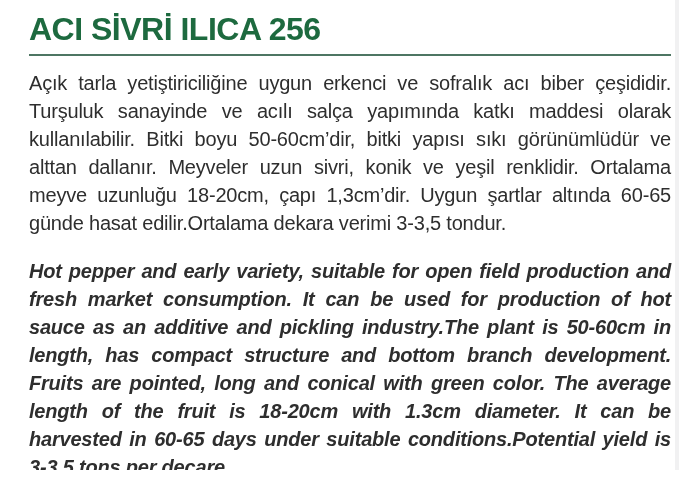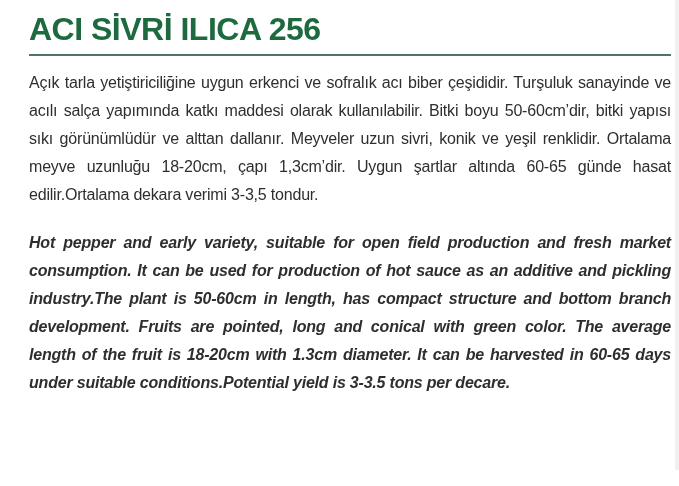--- a/index.html
+++ b/index.html
@@ -38,21 +38,21 @@
     letter-spacing: -0.5px;
     color: #1d6a3f;
   }
   .rule {
     height: 2px;
     margin-top: 3px;
     background: #4e7663;
   }
   .para {
     margin: 13px 0 0 0;
-    font-size: 16px;
+    font-size: 20px;
     line-height: 28px;
     text-align: justify;
     letter-spacing: -0.2px;
     color: #2e2e2e;
   }
   .para.en {
     font-style: italic;
     margin-top: 20px;
     font-weight: bold;
   }

